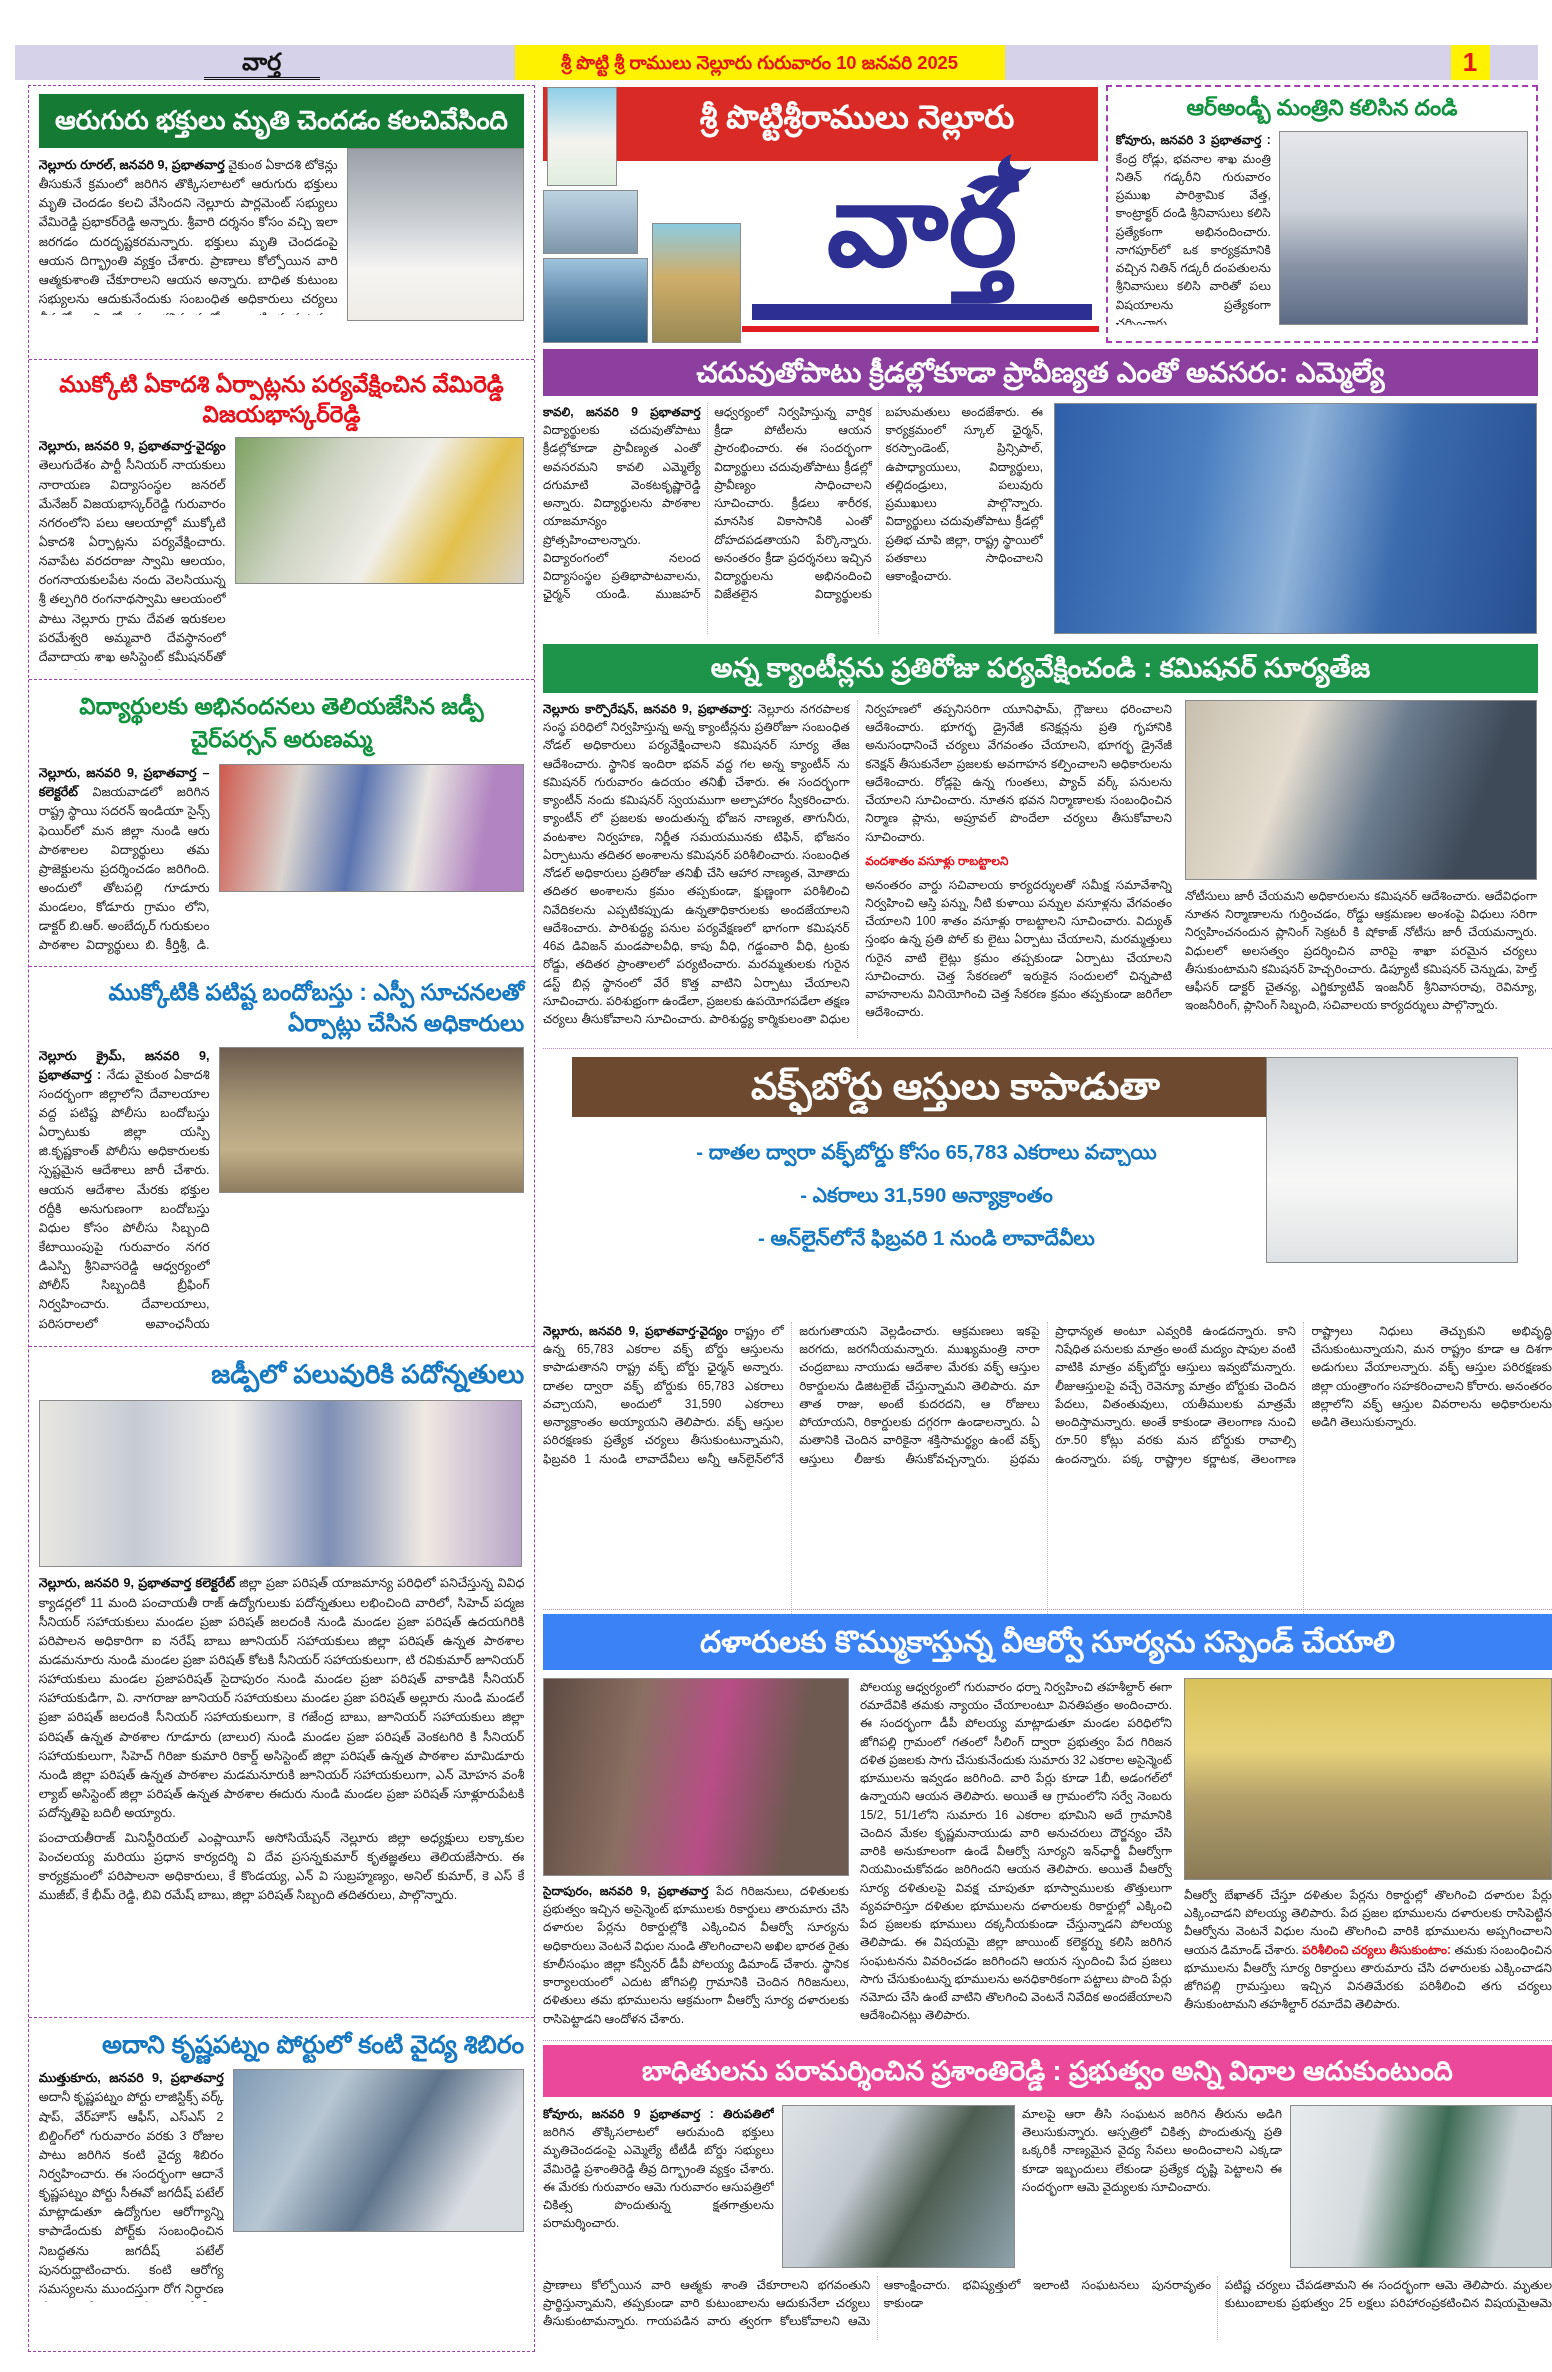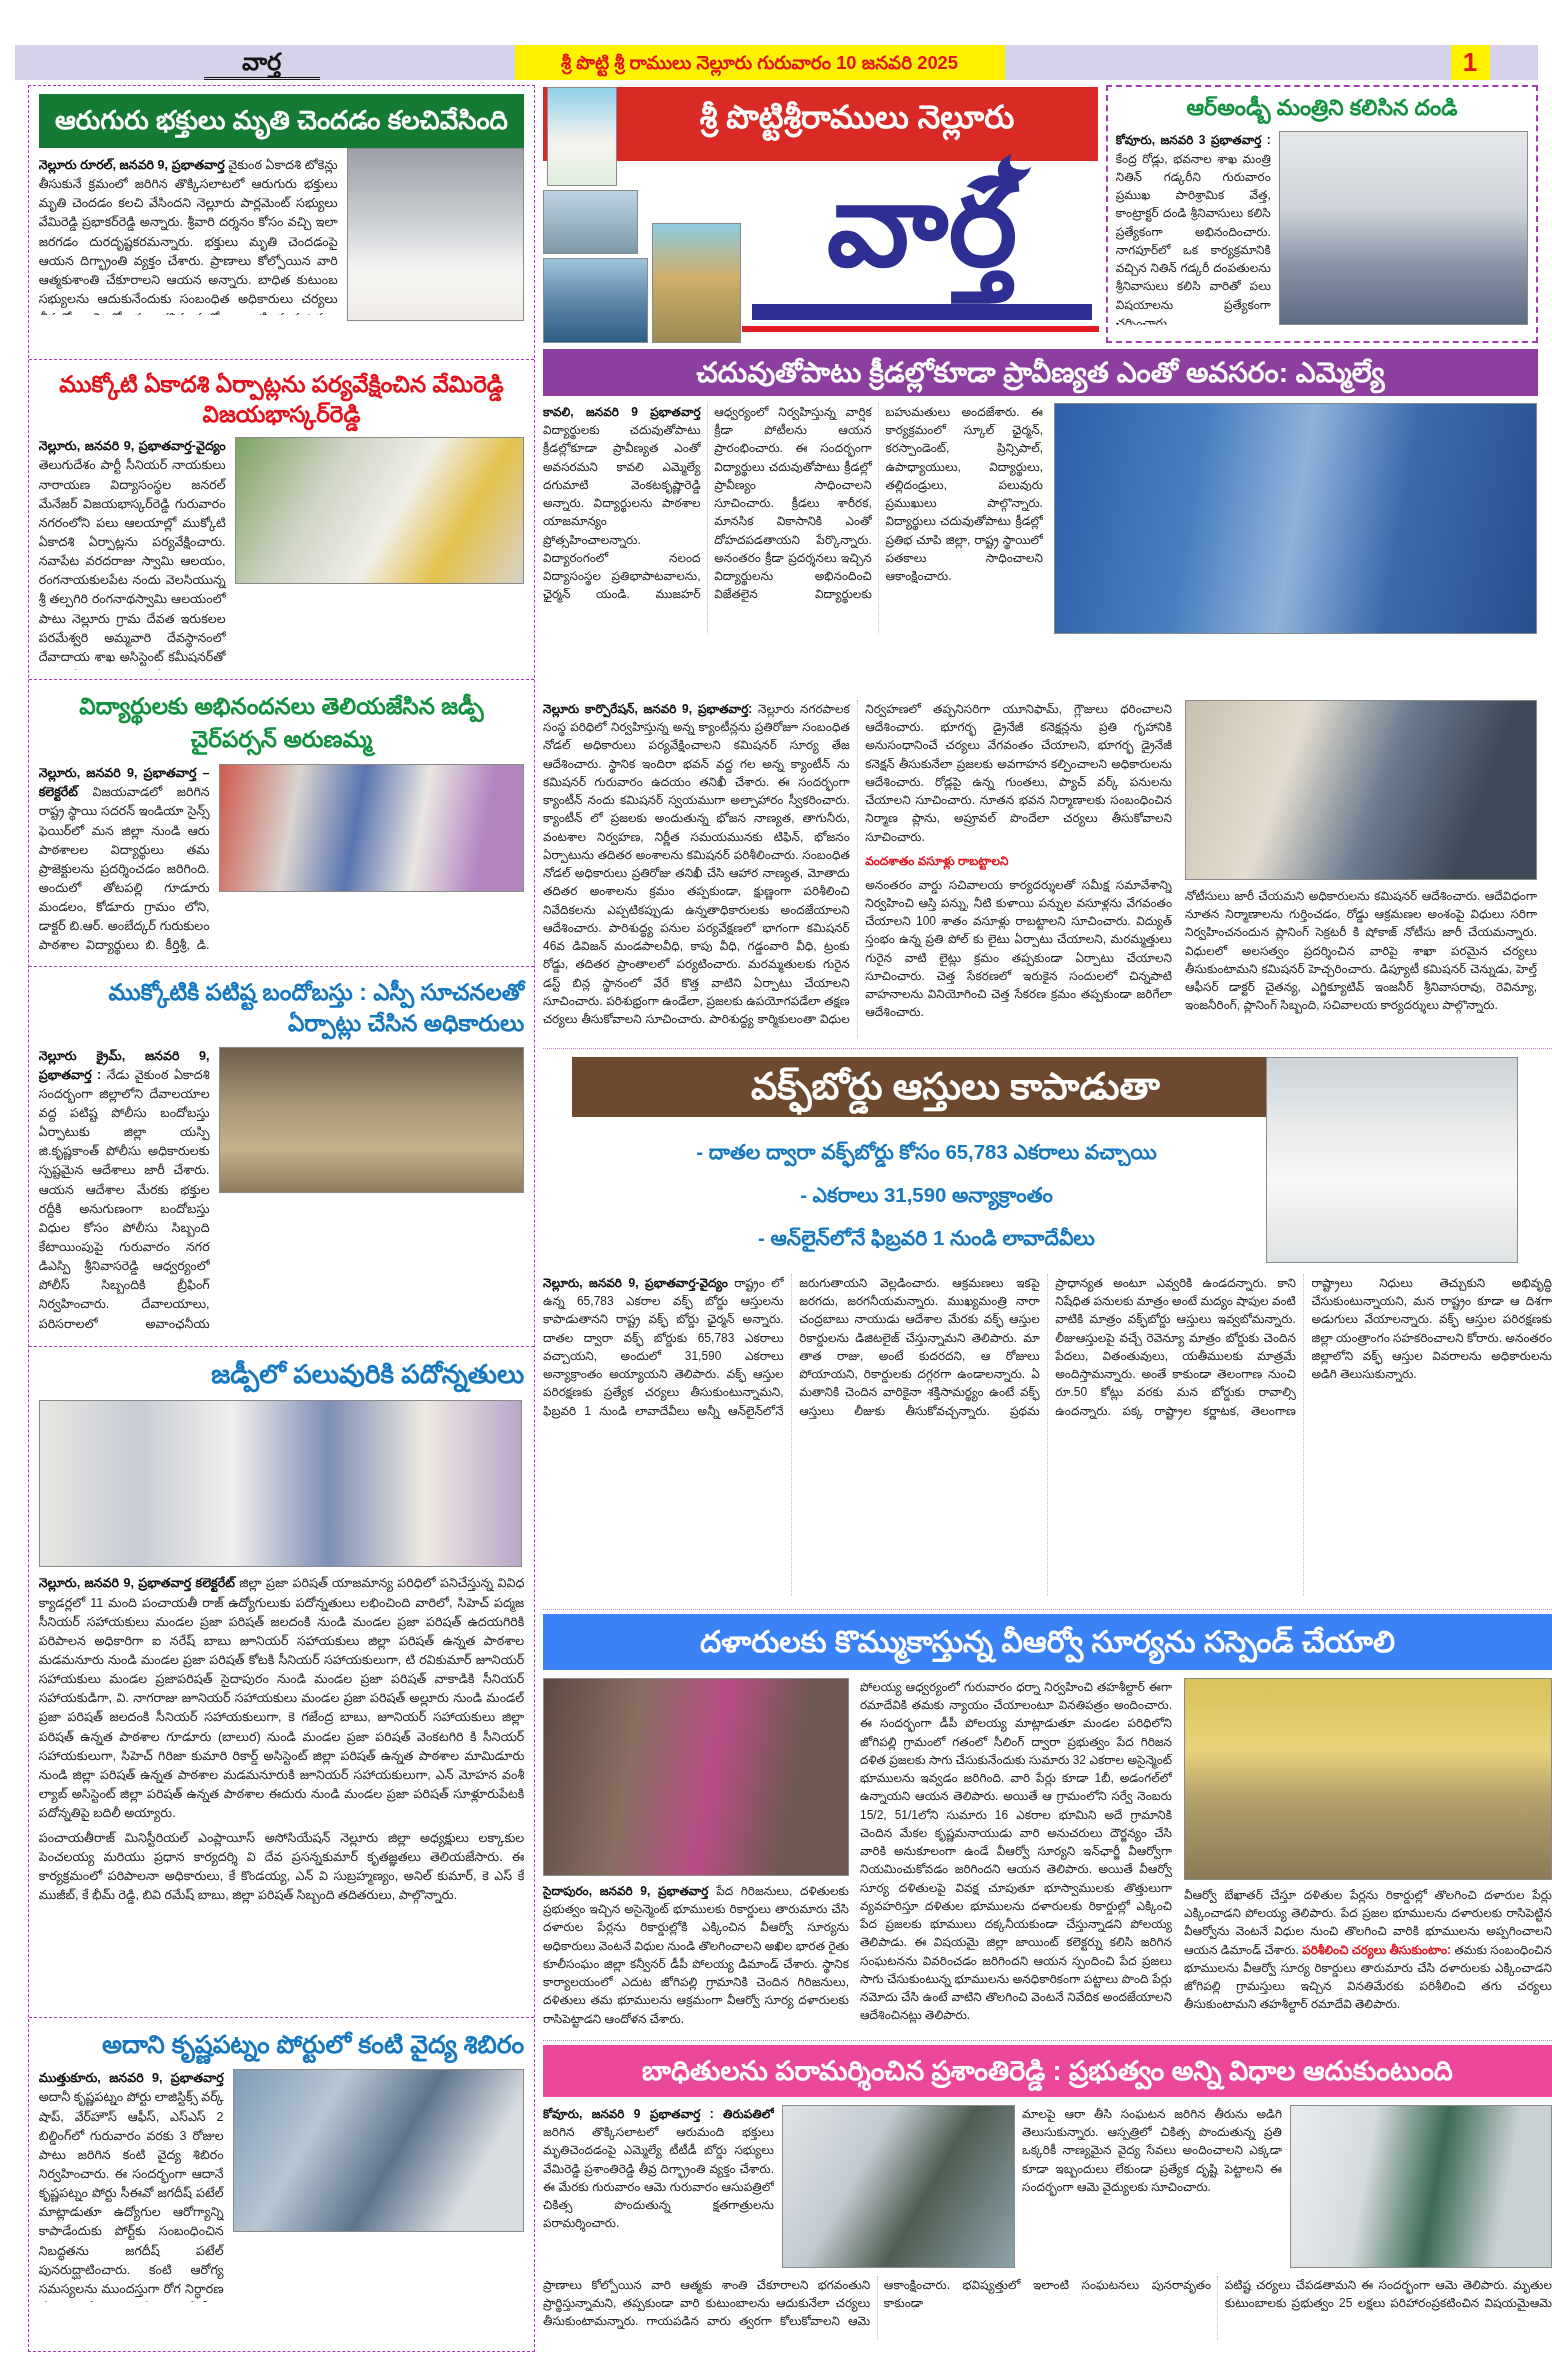--- a/index.html
+++ b/index.html
@@ -15,21 +15,21 @@
   .pagebox{position:absolute;left:1436px;top:0;width:39px;height:35px;background:#fff200;
            color:#e4151b;font-weight:bold;font-size:26px;text-align:center;line-height:35px;}
   
   .photo{border:1px solid #8a8a8a;box-sizing:border-box;}
   .body-txt{font-size:12.6px;line-height:1.52;text-align:justify;color:#212121;overflow:hidden;}
   .body-txt p{margin:0 0 5.8px 0;}
   .dl{font-weight:bold;color:#0e0e0e;}
   .redline{color:#e6131c;font-weight:bold;}
   .cols2{column-count:2;column-gap:15.5px;column-rule:1px dotted #b9b9b9;}
   .cols3{column-count:3;column-gap:13.6px;column-rule:1px dotted #b9b9b9;}
-  .cols4{column-count:4;column-gap:15.5px;column-rule:1px dotted #b9b9b9;}
+  .cols4{column-count:4;column-gap:15.5px;column-rule:1px dotted #b9b9b9;margin-top:48px;}
   
   #leftcol{position:absolute;left:28px;top:85px;width:507px;height:2267px;
            border:1.9px dashed #a23fae;box-sizing:border-box;}
   .l-art{position:relative;box-sizing:border-box;padding:7.8px 9.7px;border-bottom:1.9px dashed #a23fae;overflow:hidden;}
   .l-art:last-child{border-bottom:none;}
   .hl-greenbox{background:#147a34;color:#ffffff;font-size:26px;font-weight:bold;text-align:center;
                padding:9.7px 5.8px;line-height:1.35;}
   .hl-red{color:#e6131c;font-size:23px;font-weight:bold;text-align:center;line-height:1.3;margin:1.9px 0 7.8px 0;}
   .hl-green{color:#12923f;font-size:23px;font-weight:bold;text-align:center;line-height:1.45;margin:1.9px 0 7.8px 0;}
   .hl-blue{color:#1778c2;font-size:23px;font-weight:bold;text-align:right;line-height:1.35;margin:1.9px 0 7.8px 0;}
@@ -181,20 +181,21 @@
   <div id="mla">
     <div class="band mla-band">చదువుతోపాటు క్రీడల్లోకూడా ప్రావీణ్యత ఎంతో అవసరం: ఎమ్మెల్యే</div>
     <div class="body-txt cols3 abs" style="left:0;top:54px;width:500px;height:231px;font-size:12px;">
       <span class="dl">కావలి, జనవరి 9 ప్రభాతవార్త</span>
       <span>విద్యార్థులకు చదువుతోపాటు క్రీడల్లోకూడా ప్రావీణ్యత ఎంతో అవసరమని కావలి ఎమ్మెల్యే దగుమాటి వెంకటకృష్ణారెడ్డి అన్నారు. విద్యార్థులను పాఠశాల యాజమాన్యం ప్రోత్సహించాలన్నారు. విద్యారంగంలో నలంద విద్యాసంస్థల ప్రతిభాపాటవాలను, ఛైర్మన్ యండి. ముజహర్ ఆధ్వర్యంలో నిర్వహిస్తున్న వార్షిక క్రీడా పోటీలను ఆయన ప్రారంభించారు. ఈ సందర్భంగా విద్యార్థులు చదువుతోపాటు క్రీడల్లో ప్రావీణ్యం సాధించాలని సూచించారు. క్రీడలు శారీరక, మానసిక వికాసానికి ఎంతో దోహదపడతాయని పేర్కొన్నారు. అనంతరం క్రీడా ప్రదర్శనలు ఇచ్చిన విద్యార్థులను అభినందించి విజేతలైన విద్యార్థులకు బహుమతులు అందజేశారు. ఈ కార్యక్రమంలో స్కూల్ ఛైర్మన్, కరస్పాండెంట్, ప్రిన్సిపాల్, ఉపాధ్యాయులు, విద్యార్థులు, తల్లిదండ్రులు, పలువురు ప్రముఖులు పాల్గొన్నారు. విద్యార్థులు చదువుతోపాటు క్రీడల్లో ప్రతిభ చూపి జిల్లా, రాష్ట్ర స్థాయిలో పతకాలు సాధించాలని ఆకాంక్షించారు.</span>
     </div>
     <div class="photo p-sports abs" style="left:511px;top:54px;width:483px;height:231px;"></div>
   </div>
 
   <div id="commissioner">
+    <div class="band com-band">అన్న క్యాంటీన్లను ప్రతిరోజు పర్యవేక్షించండి : కమిషనర్ సూర్యతేజ</div>
     <div class="body-txt cols2 abs" style="left:0;top:56px;width:629px;height:338px;font-size:12px;">
       <p>
         <span class="dl">నెల్లూరు కార్పొరేషన్, జనవరి 9, ప్రభాతవార్త:</span>
         <span>నెల్లూరు నగరపాలక సంస్థ పరిధిలో నిర్వహిస్తున్న అన్న క్యాంటీన్లను ప్రతిరోజూ సంబంధిత నోడల్ అధికారులు పర్యవేక్షించాలని కమిషనర్ సూర్య తేజ ఆదేశించారు. స్థానిక ఇందిరా భవన్ వద్ద గల అన్న క్యాంటీన్ ను కమిషనర్ గురువారం ఉదయం తనిఖీ చేశారు. ఈ సందర్భంగా క్యాంటీన్ నందు కమిషనర్ స్వయముగా అల్పాహారం స్వీకరించారు. క్యాంటీన్ లో ప్రజలకు అందుతున్న భోజన నాణ్యత, తాగునీరు, వంటశాల నిర్వహణ, నిర్ణీత సమయమునకు టిఫిన్, భోజనం ఏర్పాటును తదితర అంశాలను కమిషనర్ పరిశీలించారు. సంబంధిత నోడల్ అధికారులు ప్రతిరోజు తనిఖీ చేసి ఆహార నాణ్యత, మోతాదు తదితర అంశాలను క్రమం తప్పకుండా, క్షుణ్ణంగా పరిశీలించి నివేదికలను ఎప్పటికప్పుడు ఉన్నతాధికారులకు అందజేయాలని ఆదేశించారు. పారిశుద్ధ్య పనుల పర్యవేక్షణలో భాగంగా కమిషనర్ 46వ డివిజన్ మండపాలవీధి, కాపు వీధి, గడ్డంవారి వీధి, ట్రంకు రోడ్డు, తదితర ప్రాంతాలలో పర్యటించారు. మరమ్మతులకు గురైన డస్ట్ బిన్ల స్థానంలో వేరే కొత్త వాటిని ఏర్పాటు చేయాలని సూచించారు. పరిశుభ్రంగా ఉండేలా, ప్రజలకు ఉపయోగపడేలా తక్షణ చర్యలు తీసుకోవాలని సూచించారు. పారిశుద్ధ్య కార్మికులంతా విధుల నిర్వహణలో తప్పనిసరిగా యూనిఫామ్, గ్లౌజులు ధరించాలని ఆదేశించారు. భూగర్భ డ్రైనేజీ కనెక్షన్లను ప్రతి గృహానికి అనుసంధానించే చర్యలు వేగవంతం చేయాలని, భూగర్భ డ్రైనేజీ కనెక్షన్ తీసుకునేలా ప్రజలకు అవగాహన కల్పించాలని అధికారులను ఆదేశించారు. రోడ్లపై ఉన్న గుంతలు, ప్యాచ్ వర్క్ పనులను చేయాలని సూచించారు. నూతన భవన నిర్మాణాలకు సంబంధించిన నిర్మాణ ప్లాను, అప్రూవల్ పొందేలా చర్యలు తీసుకోవాలని సూచించారు.</span>
       </p>
       <p class="redline">వందశాతం వసూళ్లు రాబట్టాలని</p>
       <p>అనంతరం వార్డు సచివాలయ కార్యదర్శులతో సమీక్ష సమావేశాన్ని నిర్వహించి ఆస్తి పన్ను, నీటి కుళాయి పన్నుల వసూళ్లను వేగవంతం చేయాలని 100 శాతం వసూళ్లు రాబట్టాలని సూచించారు. విద్యుత్ స్తంభం ఉన్న ప్రతి పోల్ కు లైటు ఏర్పాటు చేయాలని, మరమ్మత్తులు గురైన వాటి లైట్లు క్రమం తప్పకుండా ఏర్పాటు చేయాలని సూచించారు. చెత్త సేకరణలో ఇరుకైన సందులలో చిన్నపాటి వాహనాలను వినియోగించి చెత్త సేకరణ క్రమం తప్పకుండా జరిగేలా ఆదేశించారు.</p>
     </div>
     <div class="photo p-canteen abs" style="left:642px;top:56px;width:352px;height:180px;"></div>
     <div class="body-txt abs" style="left:642px;top:243px;width:352px;height:153px;font-size:12px;">నోటీసులు జారీ చేయమని అధికారులను కమిషనర్ ఆదేశించారు. ఆదేవిధంగా నూతన నిర్మాణాలను గుర్తించడం, రోడ్డు ఆక్రమణల అంశంపై విధులు సరిగా నిర్వహించనందున ప్లానింగ్ సెక్రటరీ కి షోకాజ్ నోటీసు జారీ చేయమన్నారు. విధులలో అలసత్వం ప్రదర్శించిన వారిపై శాఖా పరమైన చర్యలు తీసుకుంటామని కమిషనర్ హెచ్చరించారు. డిప్యూటీ కమిషనర్ చెన్నుడు, హెల్త్ ఆఫీసర్ డాక్టర్ చైతన్య, ఎగ్జిక్యూటివ్ ఇంజనీర్ శ్రీనివాసరావు, రెవిన్యూ, ఇంజనీరింగ్, ప్లానింగ్ సిబ్బంది, సచివాలయ కార్యదర్శులు పాల్గొన్నారు.</div>

